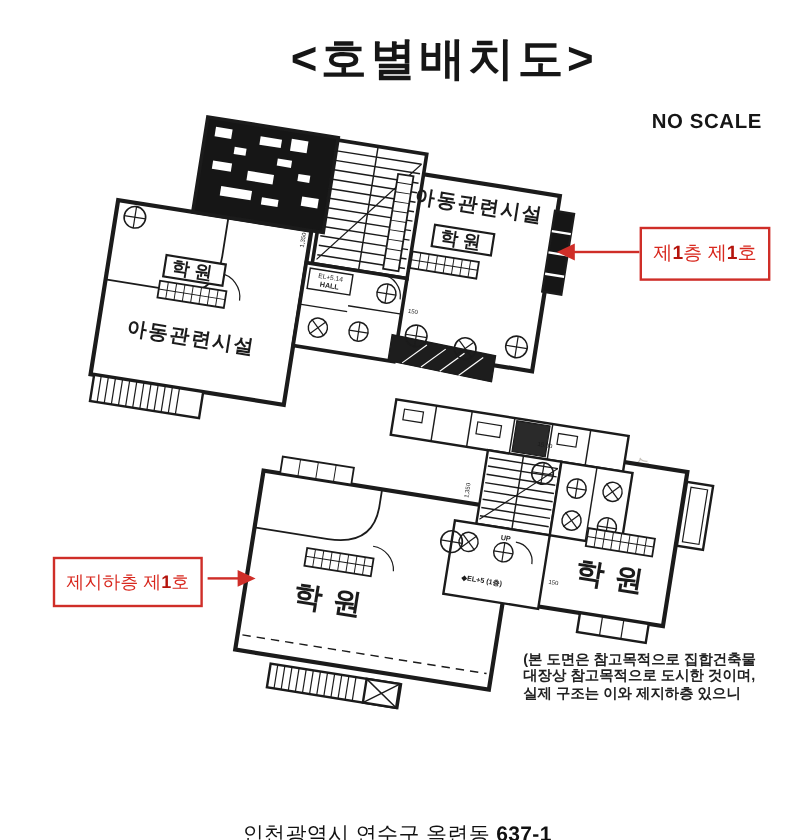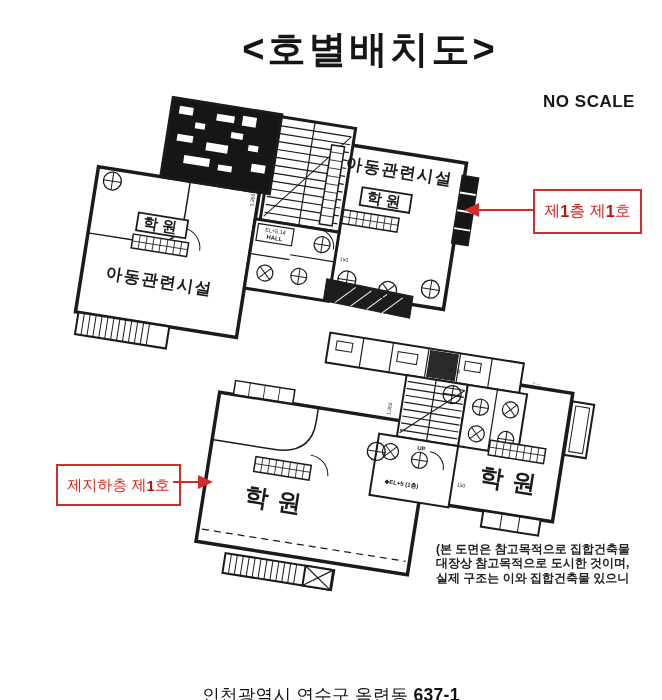--- a/index.html
+++ b/index.html
@@ -7,21 +7,21 @@
           font-family:"Liberation Sans",sans-serif;color:#111;}
   .abs{position:absolute;}
   .title{top:24px;left:370px;transform:translateX(-50%);font-size:38px;font-weight:600;
          letter-spacing:3px;color:#161616;white-space:nowrap;}
   .noscale{top:77px;left:528px;width:122px;text-align:center;font-size:17px;font-weight:bold;
            letter-spacing:.5px;color:#161616;margin-top:15px;}
   .callout{border:2px solid #cf2e28;display:flex;align-items:center;justify-content:center;
            color:#d8281e;font-size:16px;font-weight:400;white-space:nowrap;background:#fff;}
   .callout .dg{font-weight:bold;color:#b5150d;}
   .c1{left:533px;top:189px;width:105px;height:41px;}
-  .c2{left:56px;top:464px;width:121px;height:38px;font-size:15px;}
+  .c2{left:44px;top:464px;width:121px;height:38px;font-size:15px;}
   .aline{height:2px;background:#cf2e28;}
   .tri-l{width:0;height:0;border-top:7px solid transparent;border-bottom:7px solid transparent;
          border-right:15px solid #cf2e28;}
   .tri-r{width:0;height:0;border-top:7px solid transparent;border-bottom:7px solid transparent;
          border-left:15px solid #cf2e28;}
   .disc{left:436px;top:542px;font-size:12px;line-height:14.4px;font-weight:700;color:#222;
         white-space:nowrap;}
   .addr{left:0;width:662px;text-align:center;font-size:17.5px;color:#111;letter-spacing:.3px;
         white-space:nowrap;}
   .addr .dg{font-weight:bold;}
@@ -345,20 +345,20 @@
     <span>제지하층 제</span>
       <span class="dg">1</span>
       <span>호</span>
   </div>
   <div class="abs aline" style="left:173px;top:481px;width:26px;"></div>
   <div class="abs tri-r" style="left:198px;top:475px;"></div>
 
   <div class="abs disc">
     <div>(본 도면은 참고목적으로 집합건축물</div>
     <div>대장상 참고목적으로 도시한 것이며,</div>
-    <div>실제 구조는 이와 집합건축물 있으니</div>
+    <div>실제 구조는 이와 제지하층 있으니</div>
   </div>
 
   <div class="abs addr a1">
     <span>인천광역시 연수구 옥련동 </span><span class="dg">637-1</span>
   </div>
 
 </div>
 
 </body></html>

